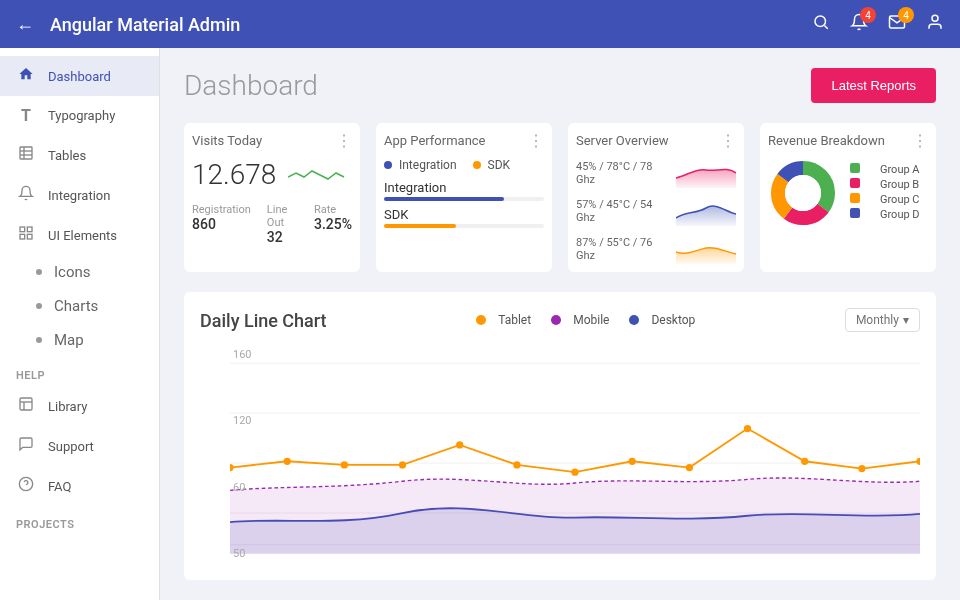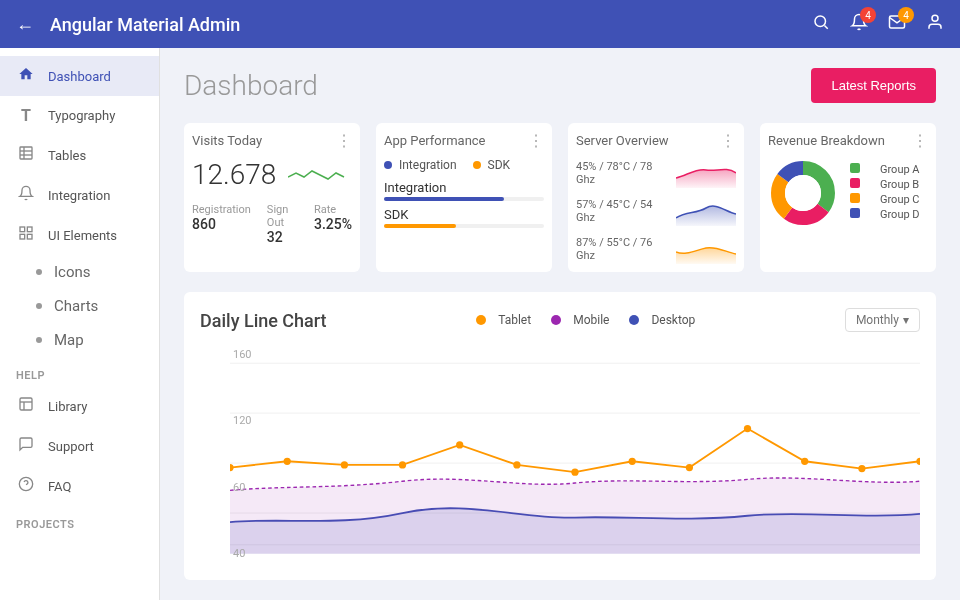--- a/index.html
+++ b/index.html
@@ -349,21 +349,21 @@
           <svg class="stat-wave" width="60" height="24" viewBox="0 0 60 24">
             <polyline points="0,14 8,10 16,14 24,8 32,12 40,16 48,10 56,14" fill="none" stroke="#4caf50" stroke-width="1.5"></polyline>
           </svg>
         </div>
         <div class="stat-bottom">
           <div class="stat-metric">
             <label>Registration</label>
             <span>860</span>
           </div>
           <div class="stat-metric">
-            <label>Sign Out</label>
+            <label>Line Out</label>
             <span>32</span>
           </div>
           <div class="stat-metric">
             <label>Rate</label>
             <span>3.25%</span>
           </div>
         </div>
       </div>
 
       <div class="stat-card">
@@ -506,21 +506,21 @@
         <div class="chart-dropdown">
           <span>Monthly</span>
           <span>▾</span>
         </div>
       </div>
       <div class="chart-area">
         <div class="y-labels">
           <span>160</span>
           <span>120</span>
           <span>60</span>
-          <span>40</span>
+          <span>50</span>
         </div>
         <svg class="chart-svg" viewBox="0 0 760 220" style="margin-left:30px;width:calc(100% - 30px);">
 
           <line x1="0" y1="10" x2="760" y2="10" stroke="#eee" stroke-width="1"></line>
           <line x1="0" y1="65" x2="760" y2="65" stroke="#eee" stroke-width="1"></line>
           <line x1="0" y1="120" x2="760" y2="120" stroke="#eee" stroke-width="1"></line>
           <line x1="0" y1="175" x2="760" y2="175" stroke="#eee" stroke-width="1"></line>
           <line x1="0" y1="210" x2="760" y2="210" stroke="#eee" stroke-width="1"></line>
 
           <path d="M0,185 C60,180 120,190 190,175 C260,160 320,182 380,180 C440,178 500,185 570,178 C630,172 700,182 760,176 L760,220 L0,220 Z" fill="rgba(63,81,181,0.15)" stroke="none"></path>

